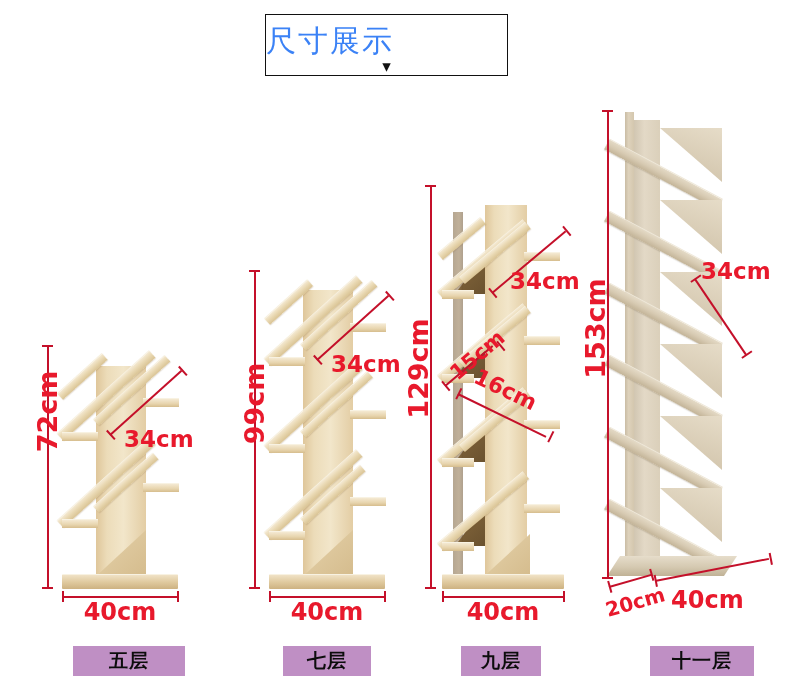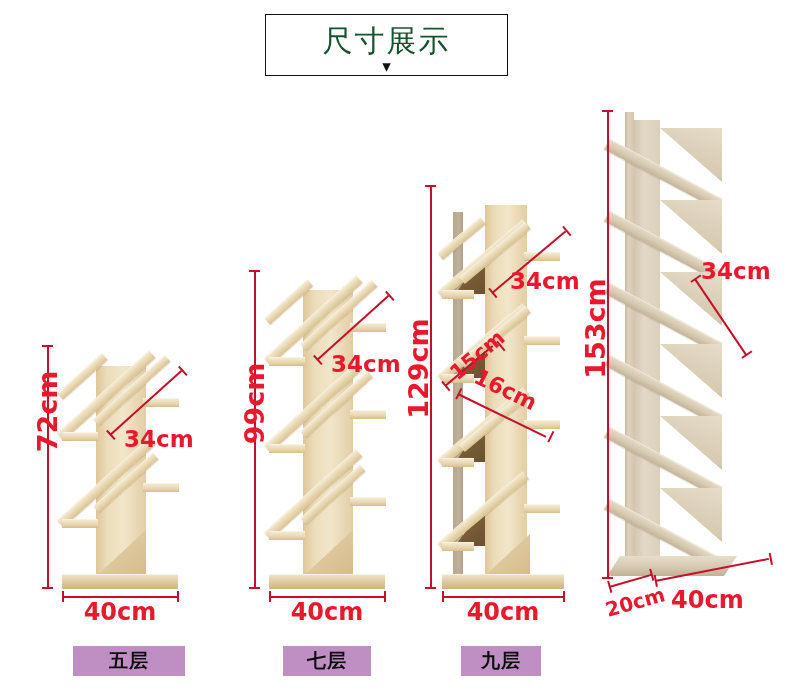--- a/index.html
+++ b/index.html
@@ -11,21 +11,21 @@
   }
   .stage{position:absolute;inset:0;}
 
   
   #title-box{
     position:absolute;left:265px;top:14px;width:243px;height:62px;
     border:1.5px solid #111;background:#fff;box-sizing:border-box;
   }
   #title-text{
     position:absolute;left:0;right:0;top:6px;
-    text-align:center;font-size:30px;color:#14532d;letter-spacing:2px;
+    font-size:30px;color:#3b82f6;letter-spacing:2px;
     font-family:Liberation Mono, monospace;
   }
   #title-chevron{
     position:absolute;left:0;right:0;bottom:1px;text-align:center;
     font-size:17px;line-height:15px;color:#111;font-weight:bold;
   }
 
   
   .mtext{
     position:absolute;color:#e8192c;font-weight:bold;
@@ -316,14 +316,15 @@
 
     <div class="dline" style="left:110px;top:278px;width:92px;transform:rotate(56deg);"></div>
     <div class="dcap" style="left:105px;top:278px;transform:rotate(146deg);"></div>
     <div class="dcap" style="left:156px;top:354px;transform:rotate(146deg);"></div>
     <div class="mtext" style="left:116px;top:260px;font-size:23px;">34cm</div>
   </div>
 
   <div class="badge" style="left:73px;top:646px;width:112px;">五层</div>
   <div class="badge" style="left:283px;top:646px;width:88px;">七层</div>
   <div class="badge" style="left:461px;top:646px;width:80px;">九层</div>
+  <div class="badge" style="left:650px;top:646px;width:104px;">十一层</div>
 
 </div>
 
 </body></html>

